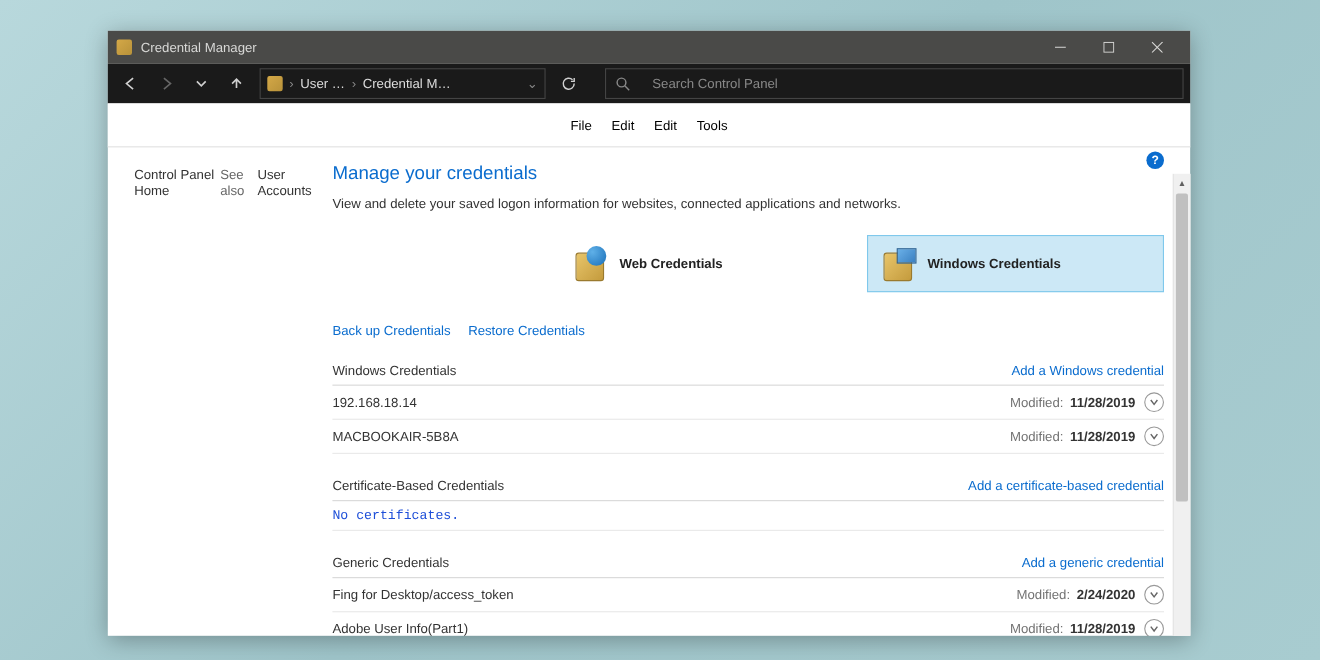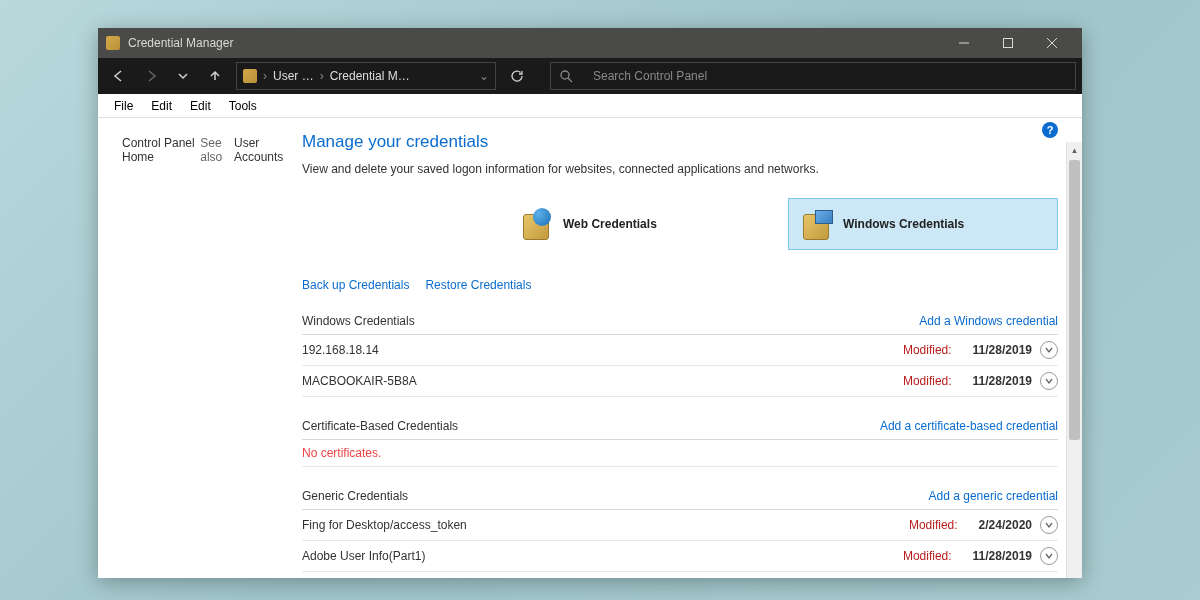--- a/index.html
+++ b/index.html
@@ -14,21 +14,21 @@
 .nav-btn { width: 30px; height: 28px; display: flex; align-items: center; justify-content: center; color: #d0d0d0; cursor: pointer; }
 .nav-btn.disabled { color: #666; }
 .breadcrumb { display: flex; align-items: center; background: #1a1a1a; border: 1px solid #444; height: 28px; padding: 0 6px; gap: 6px; color: #ddd; font-size: 12px; margin-left: 4px; width: 260px; }
 .bc-icon { width: 14px; height: 14px; background: linear-gradient(135deg, #d4a847, #b8923a); border-radius: 2px; }
 .bc-sep { color: #888; }
 .refresh-btn { width: 30px; height: 28px; display: flex; align-items: center; justify-content: center; color: #d0d0d0; cursor: pointer; margin-left: 4px; }
 .search-box { flex: 1; margin-left: 16px; height: 28px; background: #1a1a1a; border: 1px solid #444; display: flex; align-items: center; padding: 0 8px; gap: 20px; }
 .search-icon { color: #888; }
 .search-input { flex: 1; background: transparent; border: none; color: #ddd; font-size: 12px; outline: none; }
 .search-input::placeholder { color: #888; }
-.menubar { height: 24px; background: #fff; border-bottom: 1px solid #e0e0e0; display: flex; align-items: center; padding: 0 8px; gap: 2px; font-size: 12px; }
+.menubar { height: 40px; background: #fff; border-bottom: 1px solid #e0e0e0; display: flex; align-items: center; padding: 0 8px; gap: 2px; font-size: 12px; justify-content: center; }
 .menu-item { padding: 2px 8px; cursor: pointer; }
 .content { flex: 1; display: flex; overflow: hidden; position: relative; }
 .sidebar { width: 200px; padding: 18px 8px 8px 24px; font-size: 12px; display: flex; flex-direction: row; }
 .sidebar-home { color: #333; margin-bottom: 6px; }
 .sidebar-spacer { flex: 1; }
 .sidebar-seealso { color: #666; margin-bottom: 10px; }
 .sidebar-link { color: #333; cursor: pointer; }
 .main { flex: 1; padding: 14px 24px 0 4px; overflow-y: auto; position: relative; }
 .help-icon { position: absolute; right: 24px; top: 4px; width: 16px; height: 16px; border-radius: 50%; background: #0a6cce; color: #fff; font-size: 11px; font-weight: bold; display: flex; align-items: center; justify-content: center; cursor: pointer; }
 .page-title { color: #0a6cce; font-size: 17px; font-weight: 400; margin-bottom: 10px; }
@@ -40,24 +40,24 @@
 .safe-icon { width: 26px; height: 26px; background: linear-gradient(135deg, #e8c56a, #c49b3d); border-radius: 3px; position: absolute; bottom: 0; left: 2px; border: 1px solid #9a7a2e; }
 .globe-icon { width: 18px; height: 18px; border-radius: 50%; background: radial-gradient(circle at 30% 30%, #5fb0e8, #1a6fb8); position: absolute; top: 0; right: 2px; }
 .win-icon { width: 18px; height: 14px; background: linear-gradient(135deg, #6ab0e8, #3a7fc0); position: absolute; top: 2px; right: 0; border: 1px solid #2a5f90; }
 .action-links { display: flex; gap: 16px; margin-bottom: 22px; font-size: 12px; }
 .link { color: #0a6cce; cursor: pointer; }
 .section { margin-bottom: 22px; }
 .section-header { display: flex; justify-content: space-between; align-items: center; border-bottom: 1px solid #d8d8d8; padding-bottom: 6px; margin-bottom: 0; font-size: 12px; }
 .section-title { color: #333; }
 .cred-row { display: flex; align-items: center; border-bottom: 1px solid #e8e8e8; padding: 6px 0; font-size: 12px; }
 .cred-name { flex: 1; color: #333; }
-.cred-modified-label { color: #b91c1c; margin-right: 21px; }
+.cred-modified-label { color: #737373; margin-right: 6px; }
 .cred-date { color: #333; margin-right: 8px; font-weight: bold; }
 .expand-btn { width: 18px; height: 18px; border: 1px solid #999; border-radius: 50%; display: flex; align-items: center; justify-content: center; cursor: pointer; color: #666; }
-.no-items { font-size: 12px; color: #ef4444; padding: 6px 0; border-bottom: 1px solid #e8e8e8; }
+.no-items { font-size: 12px; color: #1d4ed8; padding: 6px 0; border-bottom: 1px solid #e8e8e8; font-family: Liberation Mono, monospace; }
 .scrollbar { position: absolute; right: 0; top: 24px; width: 16px; bottom: 0; background: #f0f0f0; border-left: 1px solid #e0e0e0; }
 .scrollbar-up, .scrollbar-down { height: 16px; display: flex; align-items: center; justify-content: center; color: #606060; font-size: 9px; cursor: pointer; }
 .scrollbar-thumb { position: absolute; left: 2px; right: 2px; top: 18px; height: 280px; background: #c0c0c0; border-radius: 2px; cursor: pointer; }
 svg { display: block; }
 </style>
 </head>
 <body>
 
 <div class="window">
 

